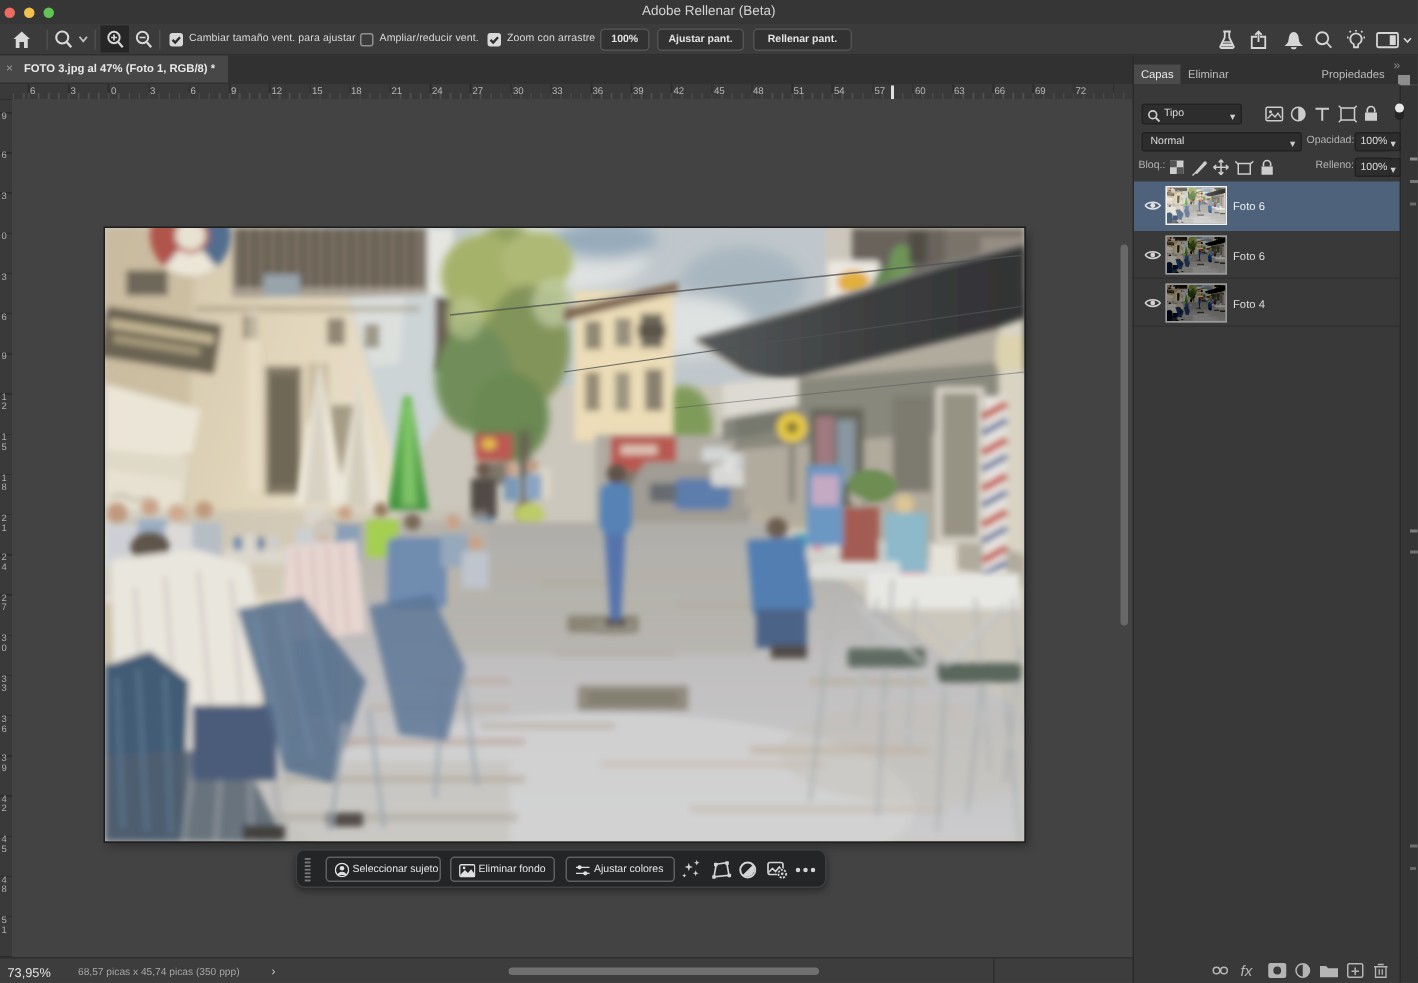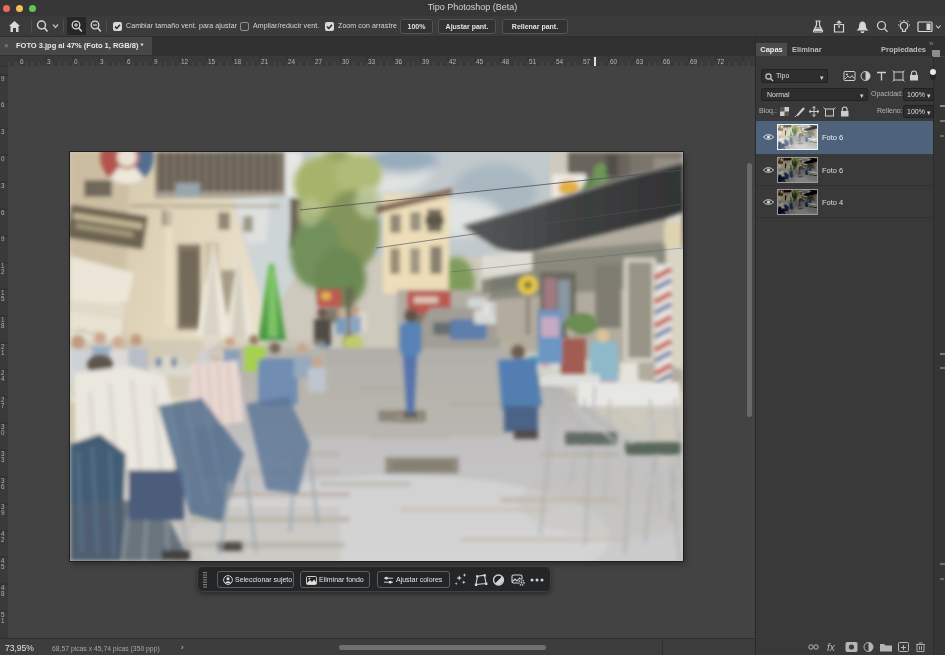--- a/index.html
+++ b/index.html
@@ -17,21 +17,21 @@
 .cb { position:absolute; top:6px; width:9px; height:9px; border-radius:2px; }
 .cb.on { background:#d8d8d8; }
 .cb.off { border:1px solid #8f8f8f; }
 .obbtn { position:absolute; top:3px; height:15px; border:1px solid #525252; border-radius:3px;
   font-size:7px; font-weight:700; color:#e2e2e2; text-align:center; line-height:13px; white-space:nowrap; background:#323232; }
 #tabstrip { position:absolute; left:0; top:37px; width:945px; height:19px; background:#313131; }
 #doctab { position:absolute; left:0; top:0; width:152px; height:18px; background:#474747;
   color:#e8e8e8; font-size:7.5px; font-weight:700; line-height:18px; }
 #doctab .x { position:absolute; left:4px; top:0; color:#9a9a9a; font-weight:400; font-size:8px;}
 #doctab .t { position:absolute; left:16px; top:0; white-space:nowrap; }
-.ptab { position:absolute; top:6px; height:14px; font-size:7.5px; font-weight:700; line-height:14px; }
+.ptab { position:absolute; top:6px; height:14px; font-size:7.5px; font-weight:400; line-height:14px; }
 #hruler { position:absolute; left:8px; top:56px; width:747px; height:10px; background:#3a3a3a;
   background-image:repeating-linear-gradient(to right, #2d2d2d 0 1px, transparent 1px 26.8px);
   background-position:10.5px 0; }
 #hruler2 { position:absolute; left:8px; top:62px; width:747px; height:4px; opacity:0.55;
   background-image:repeating-linear-gradient(to right, #5e5e5e 0 1px, transparent 1px 6.7px);
   background-position:10.5px 0; }
 .hrnum { position:absolute; top:58px; font-size:7px; color:#b4b4b4; transform:scale(0.92); transform-origin:left top; }
 #vruler { position:absolute; left:0; top:66px; width:8px; height:572px; background:#3a3a3a;
   background-image:repeating-linear-gradient(to bottom, #2d2d2d 0 1px, transparent 1px 26.8px);
   background-position:0 8.6px; }
@@ -62,21 +62,21 @@
 .thumb { position:absolute; left:21px; top:3px; width:41px; height:26px; overflow:hidden; background:#888; }
 svg text { font-family:"Liberation Sans", sans-serif; }
 </style>
 </head>
 <body>
 
 <div id="titlebar">
   <span class="tl" style="left:3px; background:#ed6a5e;"></span>
   <span class="tl" style="left:16px; background:#f4bf4f;"></span>
   <span class="tl" style="left:29px; background:#61c554;"></span>
-  <div class="title">Tipo Photoshop (Beta)</div>
+  <div class="title">Adobe Rellenar (Beta)</div>
 </div>
 
 <div id="optionsbar">
   <svg class="abs" style="left:8px; top:4px;" width="13" height="13" viewBox="0 0 13 13">
     <path d="M6.5 1 L12 6 L10.5 6 L10.5 12 L8 12 L8 8 L5 8 L5 12 L2.5 12 L2.5 6 L1 6 Z" fill="#d8d8d8"></path>
   </svg>
   <div class="vsep" style="left:31px;"></div>
   <svg class="abs" style="left:36px; top:4px;" width="24" height="13" viewBox="0 0 24 13">
     <circle cx="5.5" cy="5" r="4" fill="none" stroke="#d8d8d8" stroke-width="1.4"></circle>
     <line x1="8.5" y1="8" x2="11.5" y2="11.5" stroke="#d8d8d8" stroke-width="1.6"></line>

